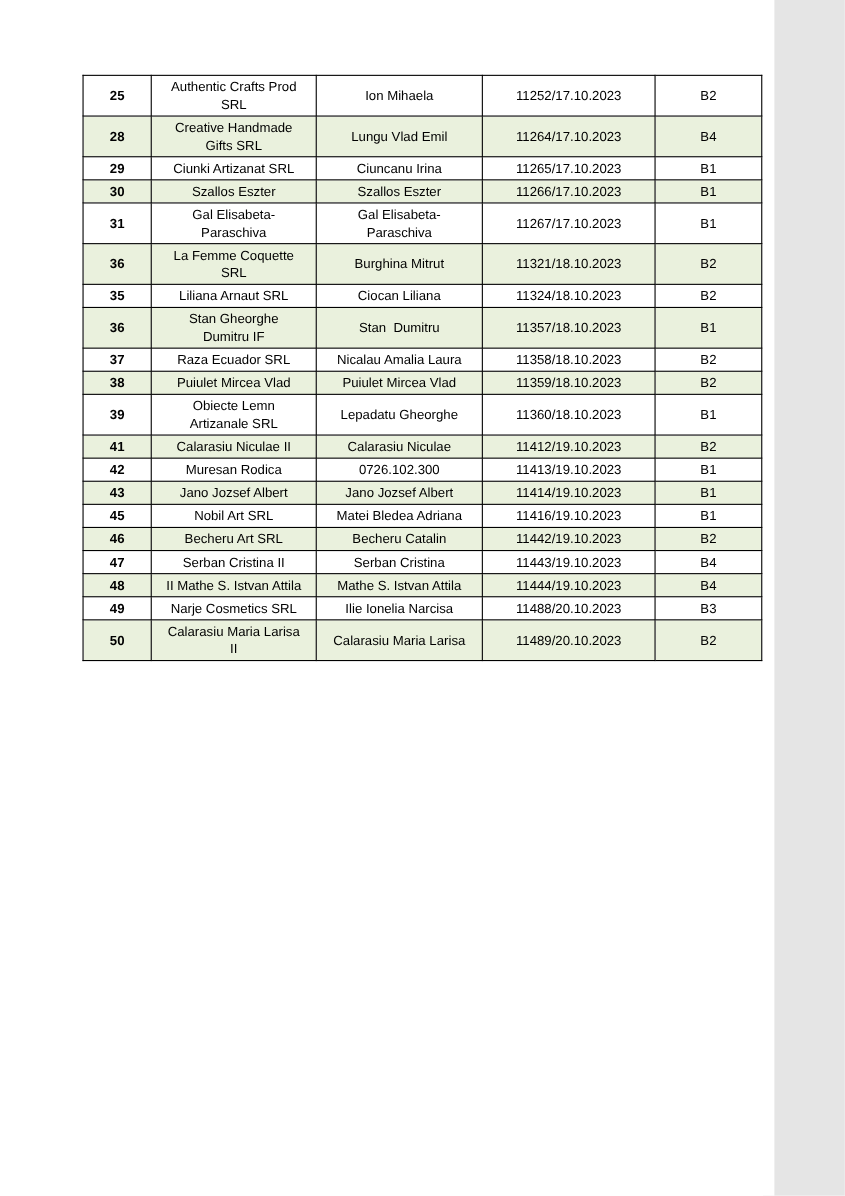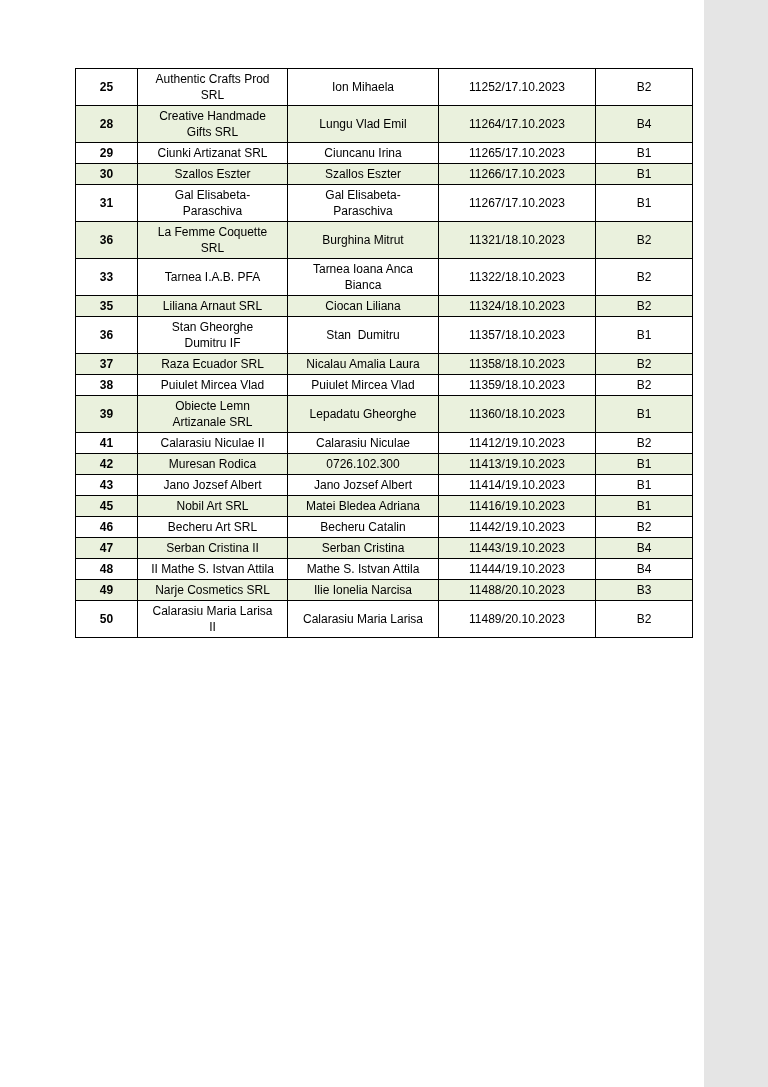--- a/index.html
+++ b/index.html
@@ -101,28 +101,20 @@
   </tr>
         <tr>
     <td class="c1">36</td>
     <td class="c2">La Femme Coquette
 SRL</td>
     <td class="c3">Burghina Mitrut</td>
     <td class="c4">11321/18.10.2023</td>
     <td class="c5">B2</td>
   </tr>
         <tr>
-    <td class="c1">33</td>
-    <td class="c2">Tarnea I.A.B. PFA</td>
-    <td class="c3">Tarnea Ioana Anca
-Bianca</td>
-    <td class="c4">11322/18.10.2023</td>
-    <td class="c5">B2</td>
-  </tr>
-        <tr>
     <td class="c1">35</td>
     <td class="c2">Liliana Arnaut SRL</td>
     <td class="c3">Ciocan Liliana</td>
     <td class="c4">11324/18.10.2023</td>
     <td class="c5">B2</td>
   </tr>
         <tr>
     <td class="c1">36</td>
     <td class="c2">Stan Gheorghe
 Dumitru IF</td>

